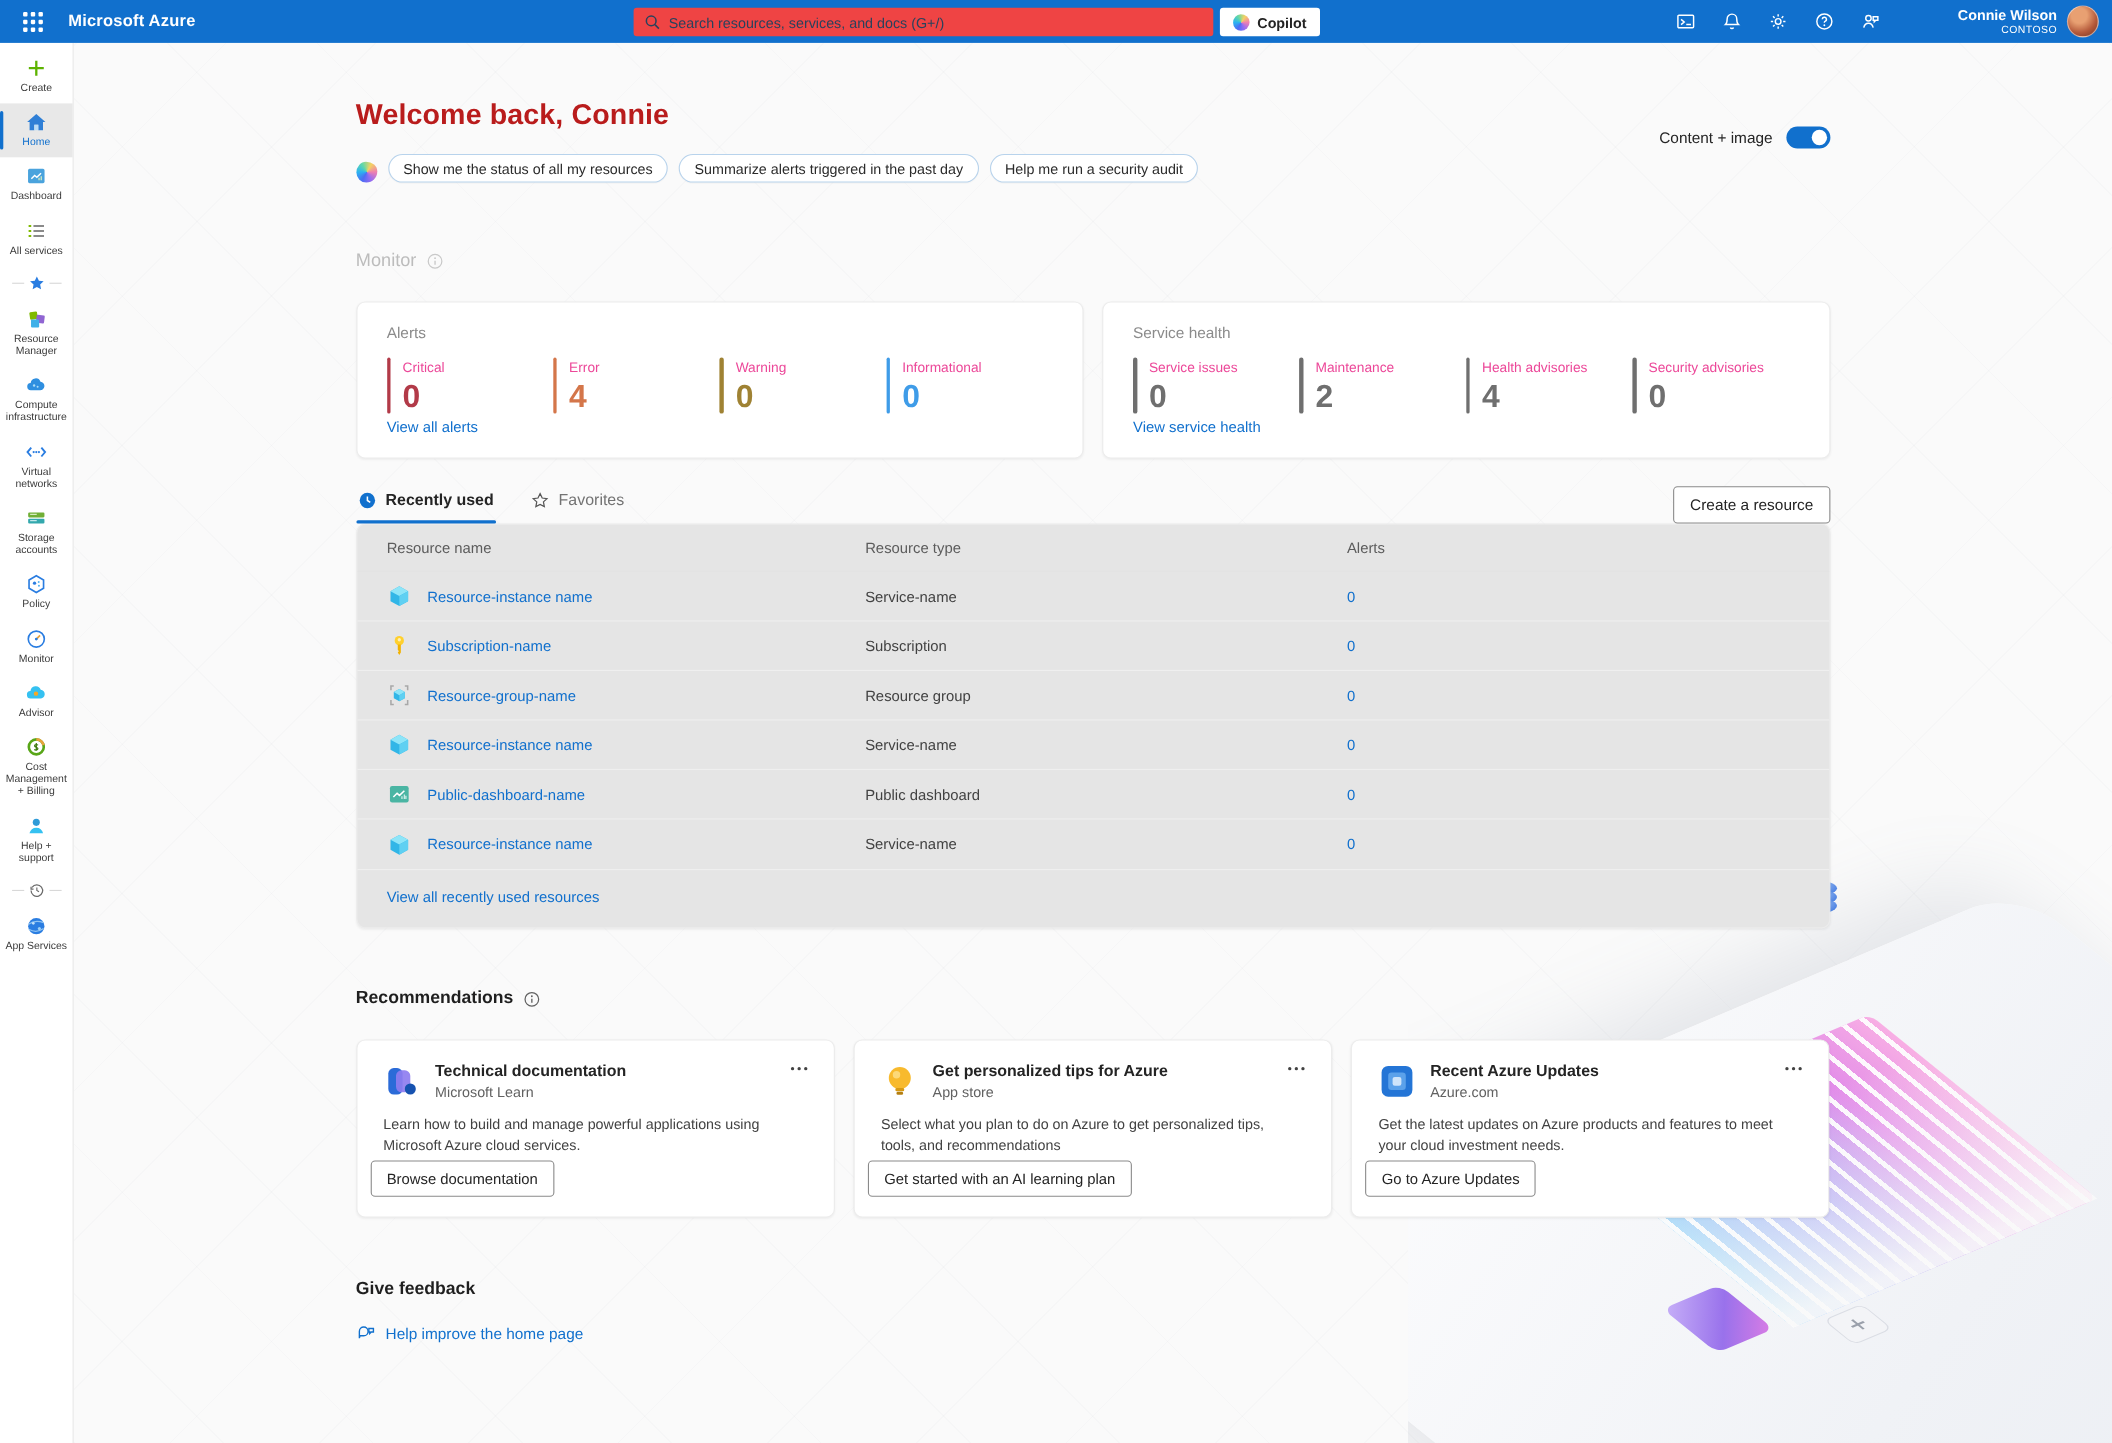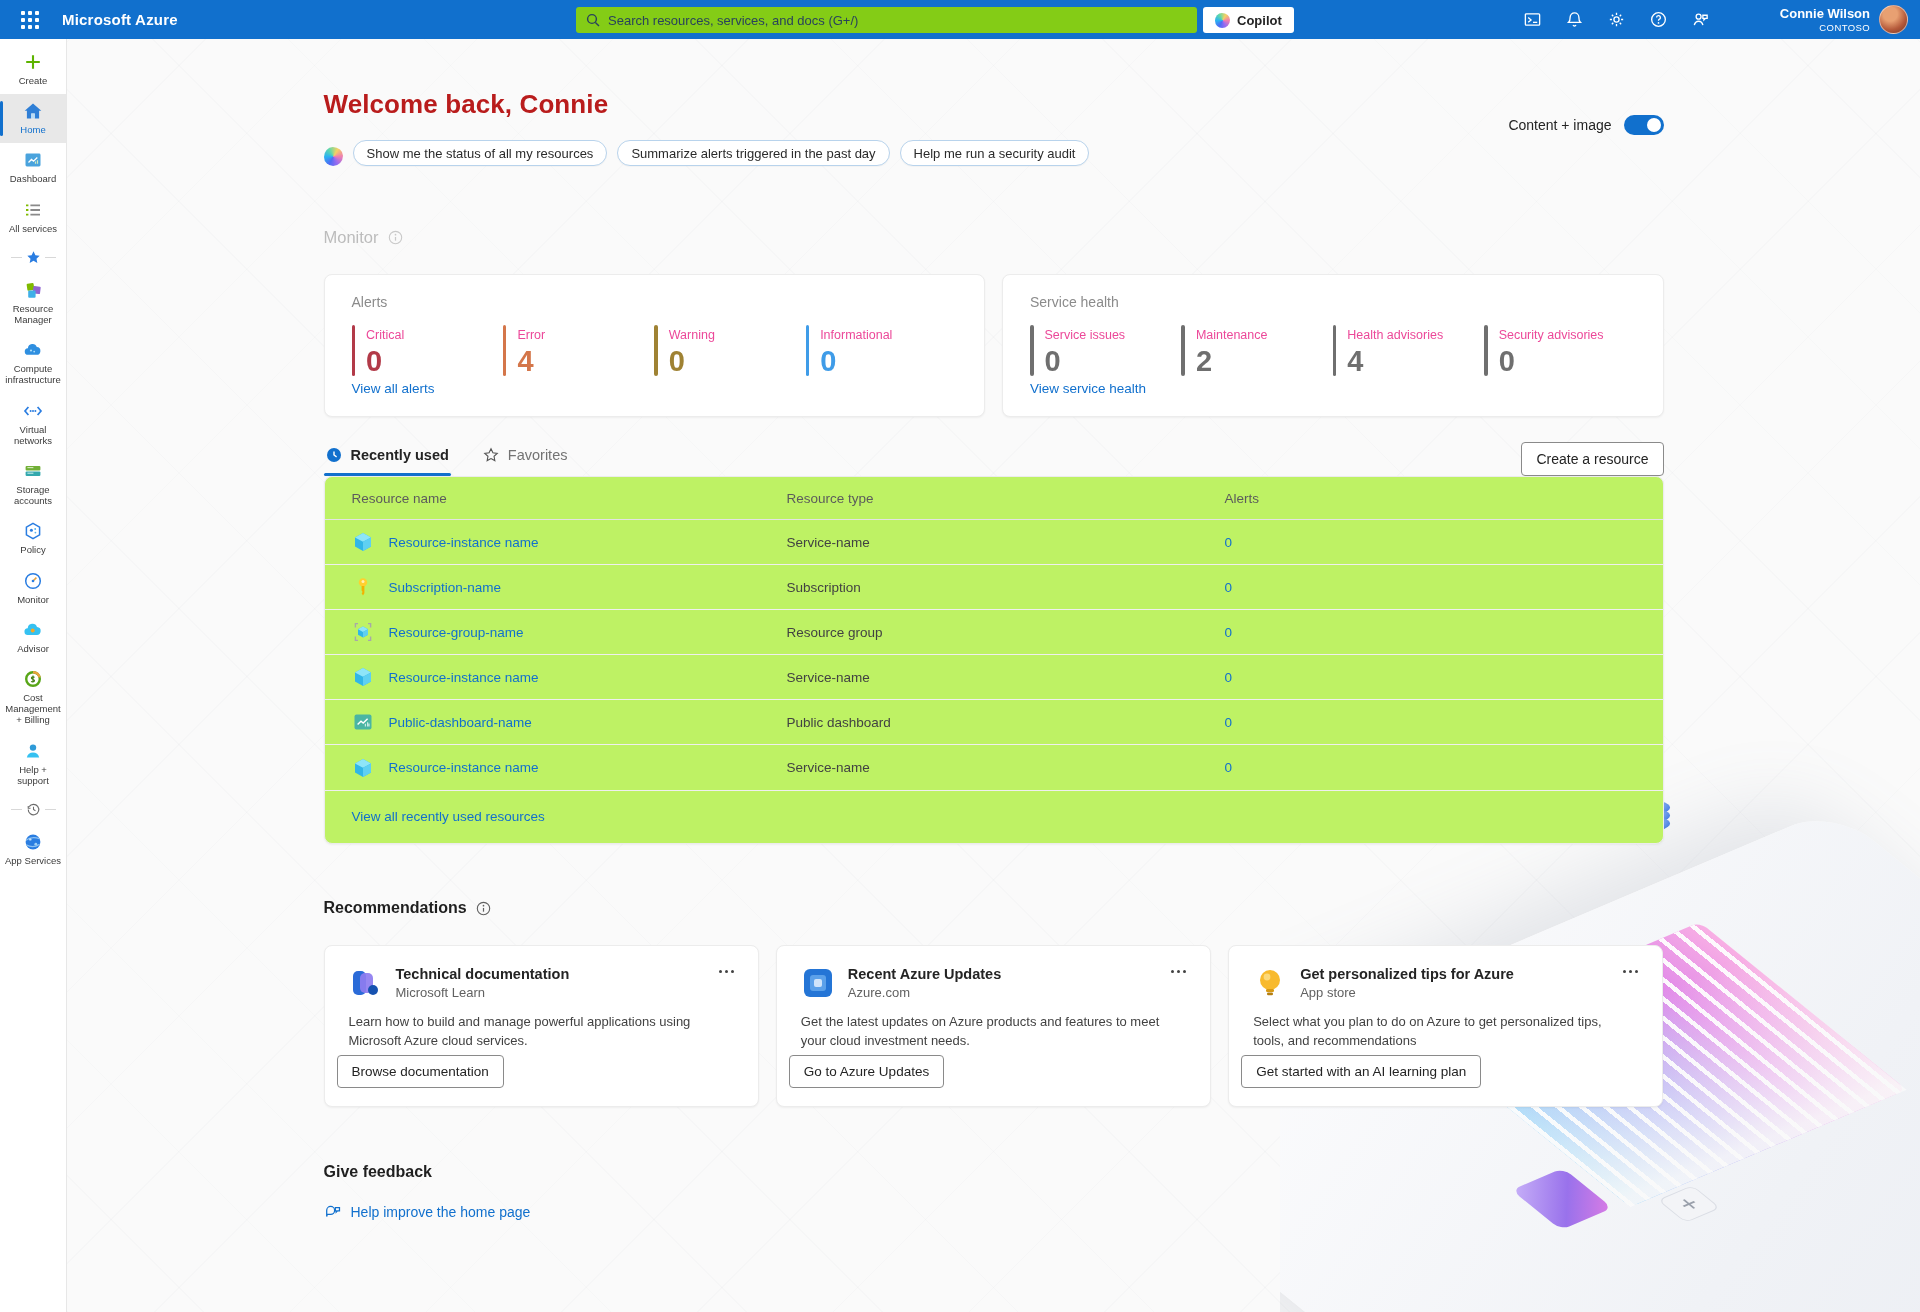--- a/index.html
+++ b/index.html
@@ -7,21 +7,21 @@
   body{font-family:"Liberation Sans","DejaVu Sans",sans-serif;background:#fff;color:#242424}
   a{text-decoration:none}
 
   
   .topbar{position:absolute;top:0;left:0;width:1920px;height:39px;background:#1170cd;display:flex;align-items:center;z-index:50;color:#fff}
   .waffle{width:40px;height:39px;display:flex;align-items:center;justify-content:center;cursor:pointer;margin-left:10px}
   .waffle-grid{display:grid;grid-template-columns:repeat(3,4px);grid-gap:3px}
   .waffle-grid i{width:4px;height:4px;background:#fff;border-radius:1px}
   .brand{font-size:15px;font-weight:700;letter-spacing:.2px;margin-left:12px;cursor:pointer}
   .search-wrap{position:absolute;left:576px;top:7px;display:flex;gap:6px;align-items:center}
-  .search-box{width:621px;height:26px;background:#84cc16;border:none;border-radius:3px;display:flex;align-items:center;padding:0 10px;gap:8px}
+  .search-box{width:527px;height:26px;background:#ef4444;border:none;border-radius:3px;display:flex;align-items:center;padding:0 10px;gap:8px}
   .search-box input{flex:1;border:none;background:transparent;outline:none;font-size:13px;color:#1c3850;font-family:inherit}
   .search-box input::placeholder{color:#29425c;opacity:1}
   .copilot-btn{height:26px;background:#fff;border:none;border-radius:3px;display:flex;align-items:center;gap:7px;padding:0 12px;font-size:13px;font-weight:700;color:#242424;cursor:pointer}
   .copilot-blob{width:15px;height:15px;border-radius:46% 54% 52% 48%/52% 46% 54% 48%;background:conic-gradient(from 210deg,#4c6cf5,#2bb3f0,#62d8a8,#f5d262,#ee7fb0,#9a6cf0,#4c6cf5)}
   .top-icons{position:absolute;right:205px;top:0;height:39px;display:flex;align-items:center;gap:12px}
   .tico{width:30px;height:30px;display:flex;align-items:center;justify-content:center;border-radius:3px;cursor:pointer}
   .tico svg{display:block}
   .user-block{position:absolute;right:12px;top:0;height:39px;display:flex;align-items:center;gap:9px;cursor:pointer}
   .user-txt{text-align:right;line-height:1.2}
   .user-name{font-size:13px;font-weight:700}
@@ -73,21 +73,21 @@
   .card-link{font-size:13.5px;color:#1170cd;margin-top:auto;cursor:pointer;align-self:flex-start}
 
   .resources-h{margin-top:63px}
   .tabs-row{display:flex;align-items:center;justify-content:space-between;margin-top:24px}
   .tabs{display:flex;gap:30px}
   .tab{display:flex;align-items:center;gap:9px;font-size:14.5px;color:#737373;padding:6px 2px 13px;position:relative;cursor:pointer}
   .tab.selected{font-weight:700;color:#242424}
   .tab.selected::after{content:"";position:absolute;left:0;right:0;bottom:0;height:3px;border-radius:2px;background:#1170cd}
   .btn{background:#fff;border:1px solid #8a8a8a;border-radius:4px;padding:8px 14px;font-size:14px;color:#242424;cursor:pointer;font-family:inherit}
 
-  .table-card{background:#bef264;border:1px solid #ececec;border-radius:8px;box-shadow:0 1px 2px rgba(0,0,0,.05);margin-top:0px;padding-bottom:6px}
+  .table-card{background:#e5e5e5;border:1px solid #ececec;border-radius:8px;box-shadow:0 1px 2px rgba(0,0,0,.05);margin-top:0px;padding-bottom:6px}
   .t-head,.t-row{display:grid;grid-template-columns:435px 438px 1fr;align-items:center;padding:0 27px}
   .t-head{height:43px;border-bottom:1px solid #e3e3e3}
   .t-head span{font-size:13.5px;color:#5c5c5c}
   .t-row{height:45px;border-bottom:1px solid #efefef}
   .res-name{display:flex;align-items:center;gap:15px}
   .res-name svg{flex:none}
   .t-link{font-size:13.5px;color:#1170cd;cursor:pointer}
   .t-type{font-size:13.5px;color:#424242}
   .t-footer{padding:16px 27px 12px}
 
@@ -599,59 +599,59 @@
             <i></i>
             <i></i>
           </div>
         <div class="rcard-body">Learn how to build and manage powerful applications using Microsoft Azure cloud services.</div>
         <button class="btn">Browse documentation</button>
       </div>
 
       <div class="rcard">
         <div class="rcard-top">
           <svg width="34" height="34" viewBox="0 0 34 34">
-              <rect x="3" y="3" width="28" height="28" rx="6" fill="#2475d6"></rect>
-              <rect x="9" y="9" width="16" height="16" rx="3" fill="#5ba1ea"></rect>
-              <rect x="13" y="13" width="8" height="8" rx="2" fill="#cfe4fa"></rect>
-            </svg>
-          <div>
-            <div class="rcard-title">Recent Azure Updates</div>
-            <div class="rcard-src">Azure.com</div>
-          </div>
-        </div>
-        <div class="more">
-            <i></i>
-            <i></i>
-            <i></i>
-          </div>
-        <div class="rcard-body">Get the latest updates on Azure products and features to meet your cloud investment needs.</div>
-        <button class="btn">Go to Azure Updates</button>
-      </div>
-
-      <div class="rcard">
-        <div class="rcard-top">
-          <svg width="34" height="34" viewBox="0 0 34 34">
               <circle cx="17" cy="14" r="10" fill="#f8ba2d"></circle>
               <circle cx="14" cy="11" r="3.4" fill="#fcd979"></circle>
               <rect x="13" y="23" width="8" height="3" rx="1.2" fill="#d89a14"></rect>
               <rect x="14" y="26.6" width="6" height="2.6" rx="1.2" fill="#b57f10"></rect>
             </svg>
           <div>
             <div class="rcard-title">Get personalized tips for Azure</div>
             <div class="rcard-src">App store</div>
           </div>
         </div>
         <div class="more">
             <i></i>
             <i></i>
             <i></i>
           </div>
         <div class="rcard-body">Select what you plan to do on Azure to get personalized tips, tools, and recommendations</div>
         <button class="btn">Get started with an AI learning plan</button>
       </div>
+
+      <div class="rcard">
+        <div class="rcard-top">
+          <svg width="34" height="34" viewBox="0 0 34 34">
+              <rect x="3" y="3" width="28" height="28" rx="6" fill="#2475d6"></rect>
+              <rect x="9" y="9" width="16" height="16" rx="3" fill="#5ba1ea"></rect>
+              <rect x="13" y="13" width="8" height="8" rx="2" fill="#cfe4fa"></rect>
+            </svg>
+          <div>
+            <div class="rcard-title">Recent Azure Updates</div>
+            <div class="rcard-src">Azure.com</div>
+          </div>
+        </div>
+        <div class="more">
+            <i></i>
+            <i></i>
+            <i></i>
+          </div>
+        <div class="rcard-body">Get the latest updates on Azure products and features to meet your cloud investment needs.</div>
+        <button class="btn">Go to Azure Updates</button>
+      </div>
     </div>
 
     <div class="sect-h fb-h">
       <span class="sect-title">Give feedback</span>
     </div>
     <div class="fb-link">
       <svg width="18" height="18" viewBox="0 0 20 20" fill="none" stroke="#1170cd" stroke-width="1.4">
           <path d="M3 8.2a4.4 4.4 0 0 1 8.8 0c0 2.5-2 4.4-4.4 4.4H3.6L3 15z"></path>
           <path d="M12.6 5.2h4.6v3.6h-2.2l-1.5 1.5V8.8h-.9z"></path>
         </svg>

